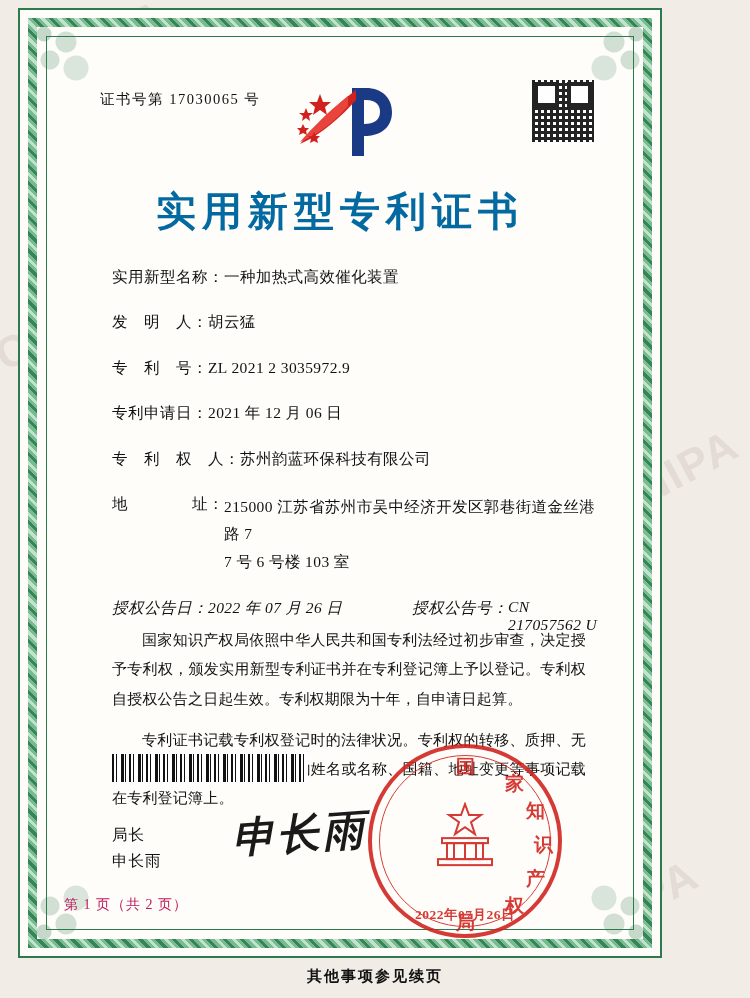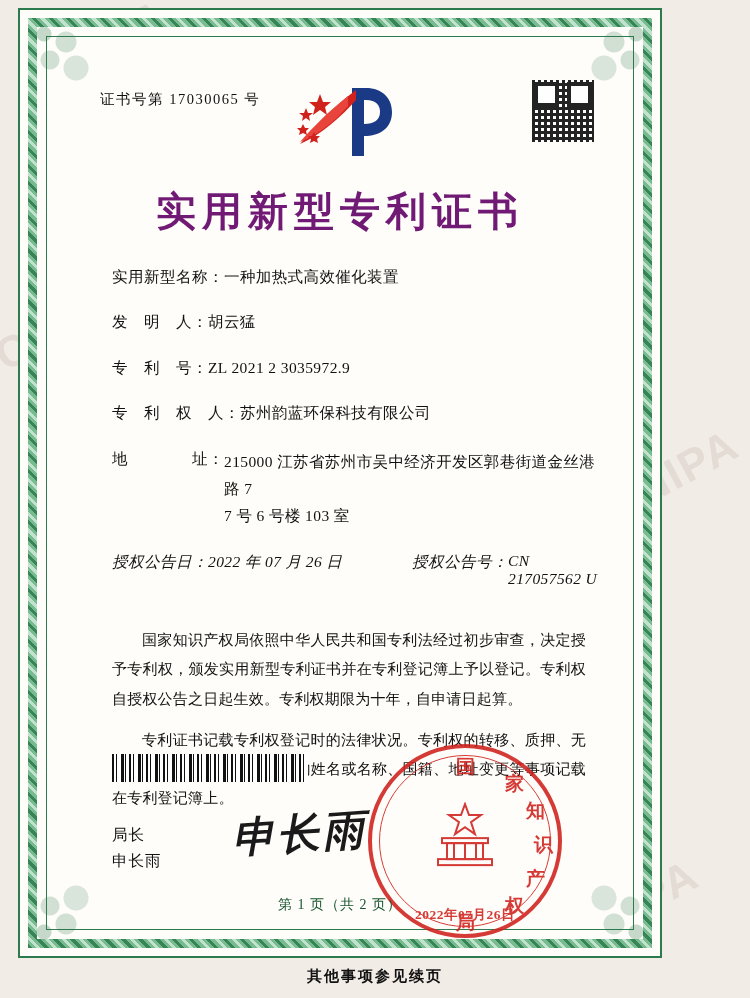--- a/index.html
+++ b/index.html
@@ -138,21 +138,21 @@
 
   .title {
     position: absolute;
     left: 0;
     right: 0;
     top: 130px;
     text-align: center;
     font-size: 40px;
     font-weight: bold;
     letter-spacing: 6px;
-    color: #701a75;
+    color: #0369a1;
     font-family: "Liberation Serif", "DejaVu Serif", serif;
   }
 
   .fields {
     position: absolute;
     left: 48px;
     right: 16px;
     top: 212px;
     font-size: 15.5px;
     color: #111;
@@ -278,23 +278,23 @@
     font-size: 13.5px;
     font-weight: bold;
     letter-spacing: 0.5px;
   }
 
   .page-no {
     position: absolute;
     left: 0;
     right: 0;
     bottom: 4px;
-    text-align: center;
+    text-align: left;
     font-size: 14px;
-    color: #14532d;
+    color: #be185d;
     letter-spacing: 1px;
   }
 
   .footer-note {
     position: absolute;
     left: 0;
     right: 0;
     bottom: 12px;
     text-align: center;
     font-size: 15px;
@@ -351,20 +351,24 @@
         <span class="field-label">实用新型名称：</span>
         <span class="field-value">一种加热式高效催化装置</span>
       </div>
       <div class="field-row">
         <span class="field-label">发　明　人：</span>
         <span class="field-value">胡云猛</span>
       </div>
       <div class="field-row">
         <span class="field-label">专　利　号：</span>
         <span class="field-value">ZL 2021 2 3035972.9</span>
+      </div>
+      <div class="field-row">
+        <span class="field-label">专利申请日：</span>
+        <span class="field-value">2021 年 12 月 06 日</span>
       </div>
       <div class="field-row">
         <span class="field-label">专　利　权　人：</span>
         <span class="field-value">苏州韵蓝环保科技有限公司</span>
       </div>
       <div class="field-row address">
         <span class="field-label">地　　　　址：</span>
         <span class="field-value" style="white-space: pre-line;">215000  江苏省苏州市吴中经济开发区郭巷街道金丝港路 7
 7 号 6 号楼 103 室</span>
       </div>

